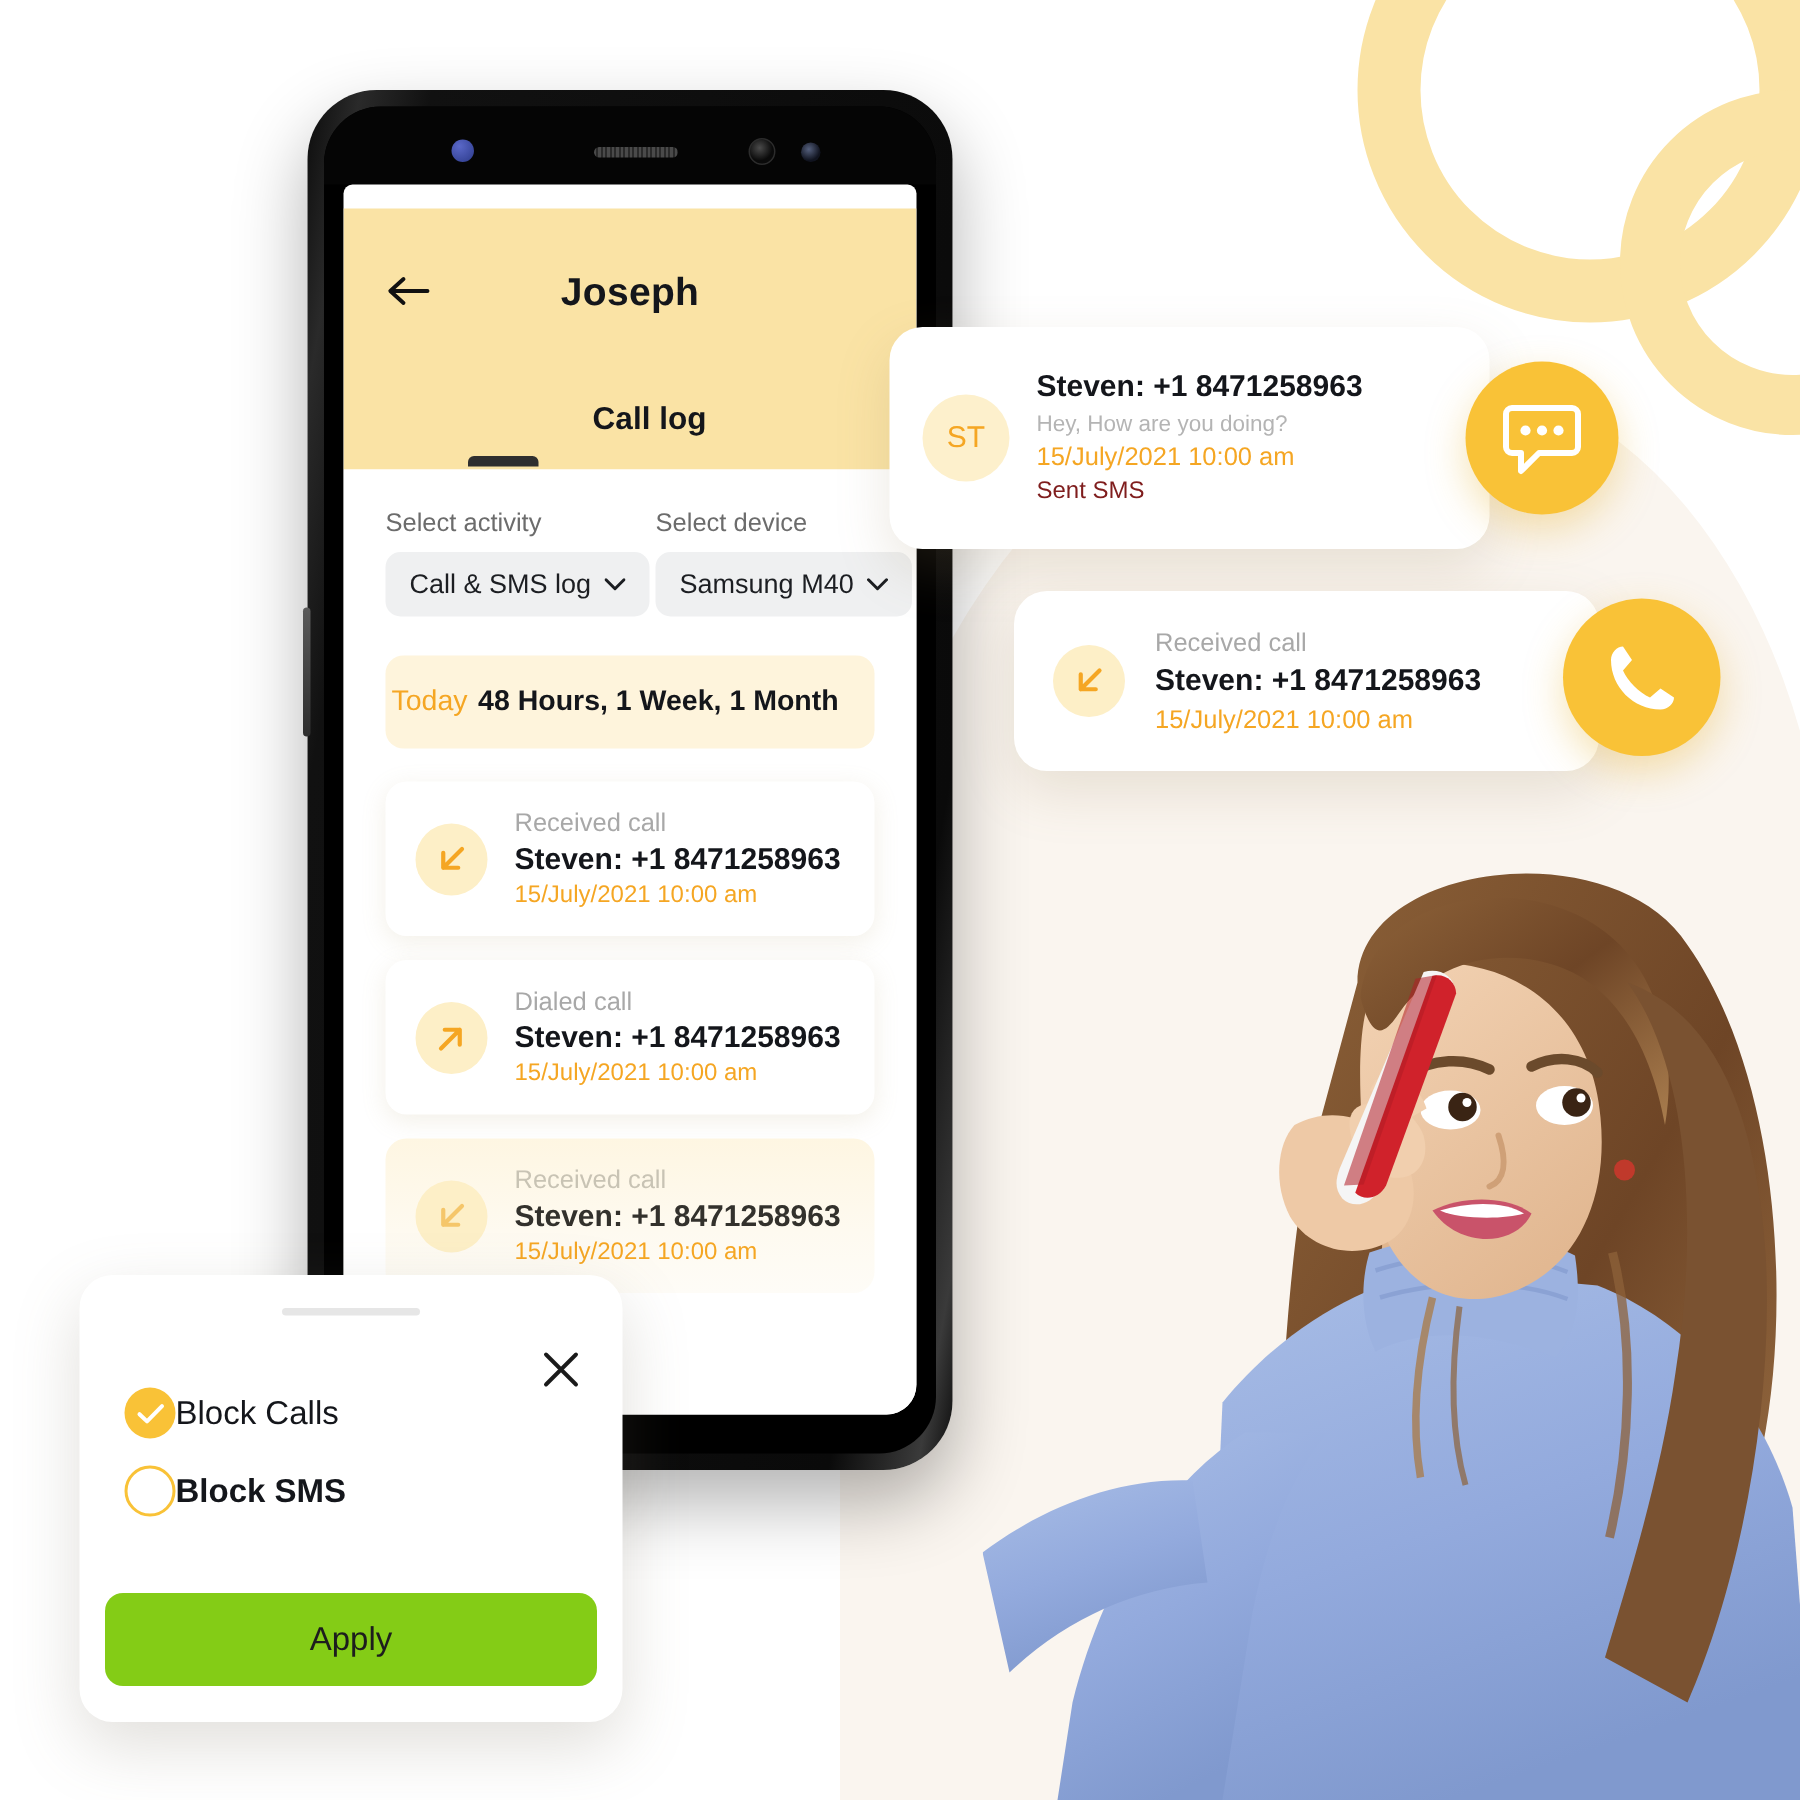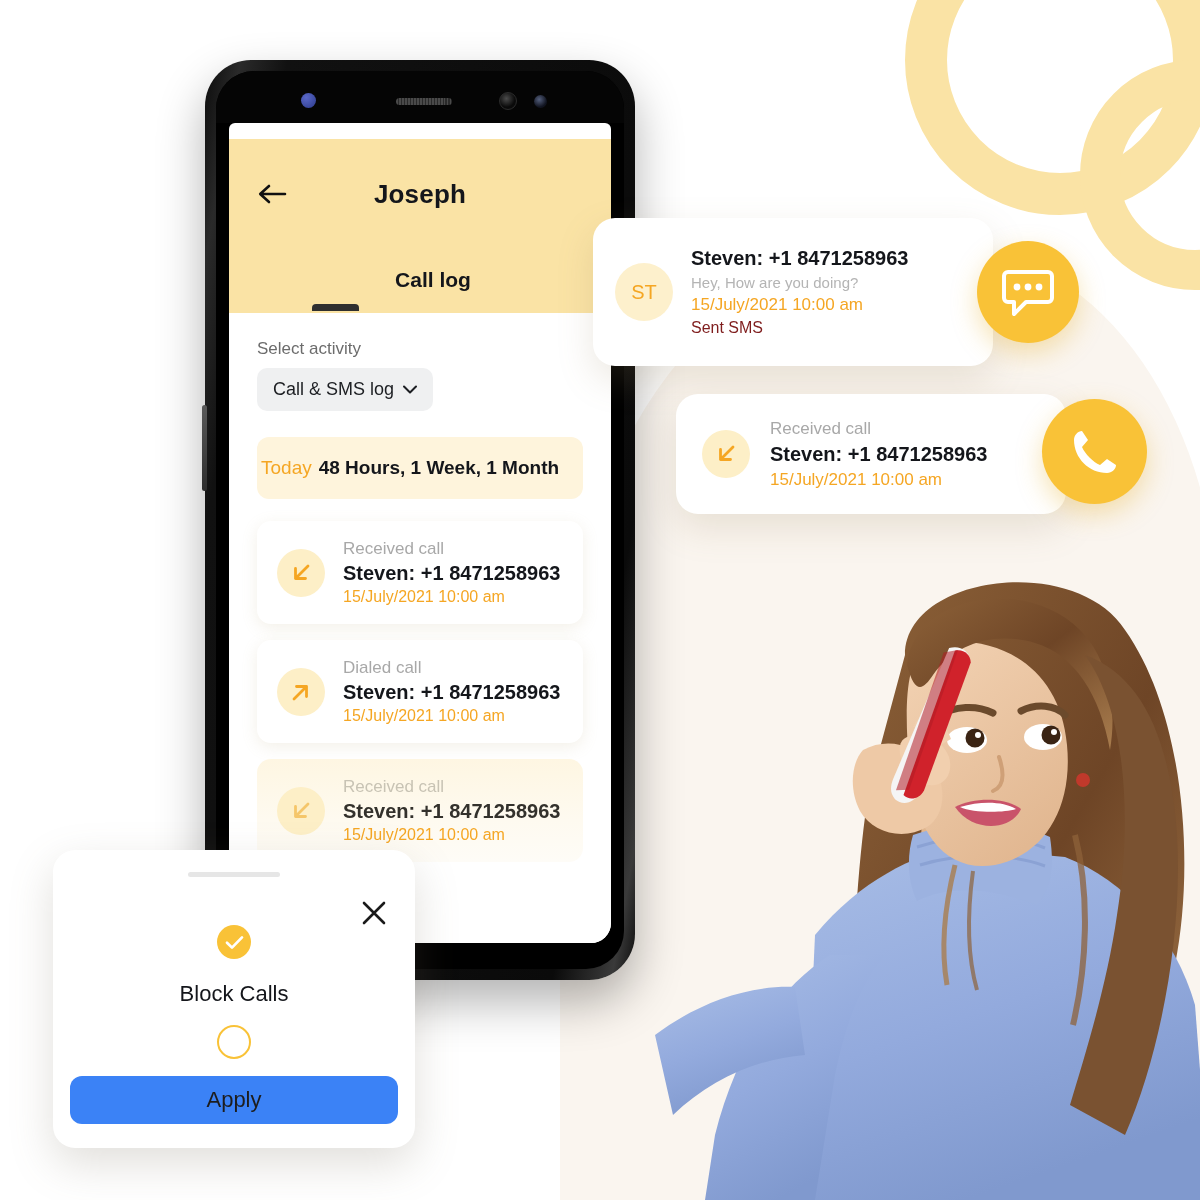--- a/index.html
+++ b/index.html
@@ -133,31 +133,31 @@
 
   
   .sheet {
     position:absolute; left:53px; top:850px; width:362px; height:298px;
     background:#fff; border-radius:22px;
     box-shadow:0 16px 44px rgba(120,110,90,.22);
     padding:0 30px;
   }
   .handle { width:92px; height:5px; background:#e6e6e6; border-radius:3px; margin:22px auto 0 auto; }
   .close-x { position:absolute; right:28px; top:50px; width:26px; height:26px; cursor:pointer; }
-  .opt { display:flex; align-items:center; gap:22px; margin-top:0;flex-direction:column; }
+  .opt { display:flex; align-items:center; margin-top:0; }
   .opt-1 { margin-top:48px; }
   .opt-2 { margin-top:18px;font-weight:bold; }
   .radio { width:34px; height:34px; border-radius:50%; flex:none;
            display:flex; align-items:center; justify-content:center; }
   .radio.on { background:#F9C237; }
   .radio.off { border:2.5px solid #F9C237; background:#fff; }
   .opt-label { font-size:22px; color:#14161b; }
   .apply-btn {
-    position:absolute; left:17px; right:17px; bottom:24px; height:48px;
-    background:#3b82f6; border:none; border-radius:12px;
+    position:absolute; left:17px; right:17px; bottom:24px; height:62px;
+    background:#84cc16; border:none; border-radius:12px;
     font-family:"Liberation Sans", sans-serif;
     font-size:22px; color:#1d1d1d; cursor:pointer;
   }
 
   
   .photo { position:absolute; left:655px; top:535px; width:560px; height:665px; overflow:hidden; }
 </style>
 </head>
 <body>
 
@@ -269,20 +269,29 @@
           <div class="filters">
             <div class="fcol">
               <div class="flabel">Select activity</div>
               <div class="pill">
                 <span>Call &amp; SMS log</span>
                 <svg class="chev" viewBox="0 0 14 9">
                   <path d="M1 1.5 L7 7.5 L13 1.5" stroke="#1c1e22" stroke-width="2" fill="none" stroke-linecap="round" stroke-linejoin="round"></path>
                 </svg>
               </div>
             </div>
+            <div class="fcol">
+              <div class="flabel">Select device</div>
+              <div class="pill">
+                <span>Samsung M40</span>
+                <svg class="chev" viewBox="0 0 14 9">
+                  <path d="M1 1.5 L7 7.5 L13 1.5" stroke="#1c1e22" stroke-width="2" fill="none" stroke-linecap="round" stroke-linejoin="round"></path>
+                </svg>
+              </div>
+            </div>
           </div>
 
           <div class="timechip">
             <span class="today">Today</span>
             <span>48 Hours, 1 Week, 1 Month</span>
           </div>
 
           <div class="list">
 
             <div class="entry">

